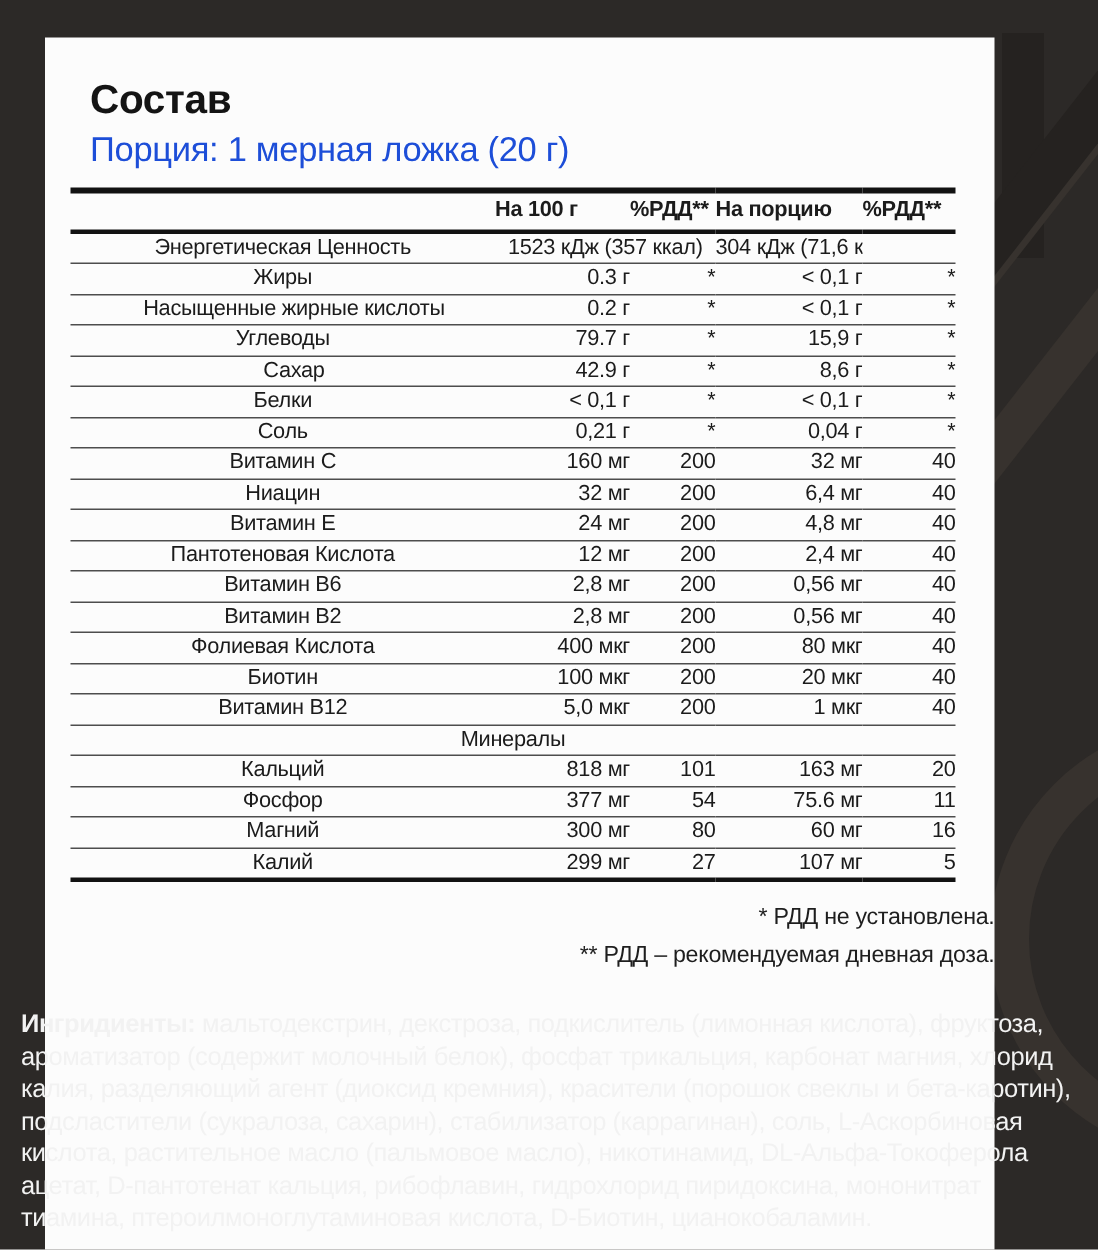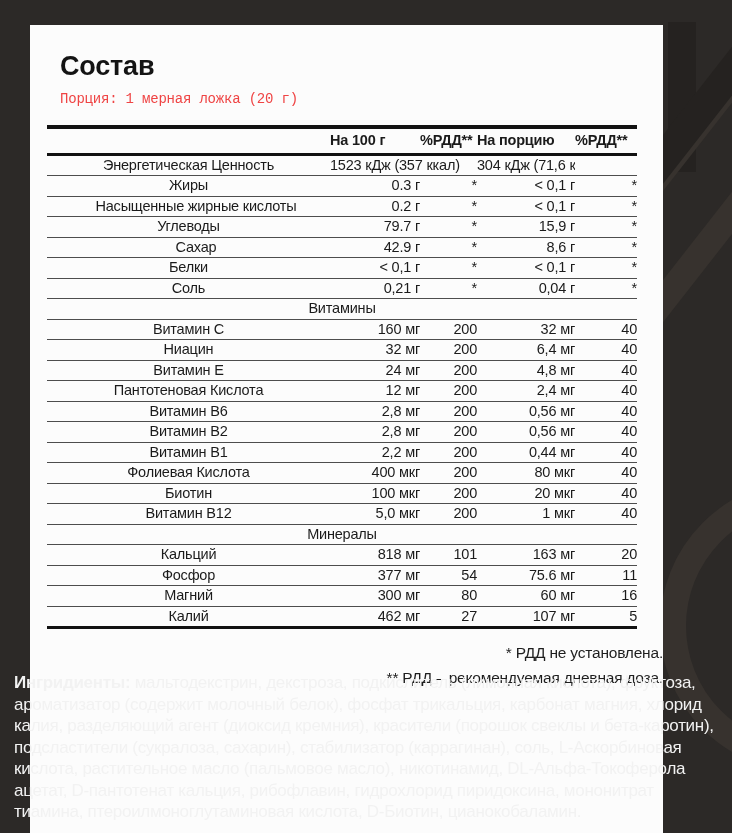--- a/index.html
+++ b/index.html
@@ -30,21 +30,21 @@
 
   
   .card{
     position:absolute;left:30px;top:25px;width:633px;height:813px;
     background:var(--card);box-sizing:border-box;padding-top:26px;
   }
   .card h1{
     margin:0 0 0 30px;font-size:27px;line-height:30px;font-weight:bold;color:#141414;
   }
   .serving{
-    margin:7px 0 0 30px;font-size:14px;line-height:22px;color:#ef4444;font-family:Liberation Mono, monospace;
+    margin:7px 0 0 30px;font-size:23px;line-height:22px;color:#1d4ed8;
   }
   table.facts{
     border-collapse:collapse;table-layout:fixed;
     width:590px;margin:15px 0 0 17px;
   }
   col.c-label{width:283px;}
   col.c-v100{width:90px;}
   col.c-p100{width:57px;}
   col.c-vserv{width:98px;}
   col.c-pserv{width:62px;}
@@ -54,21 +54,21 @@
   }
   .facts thead th{
     border-top:4px solid var(--rule-thick);
     border-bottom:3px solid var(--rule-thick);
     font-weight:bold;text-align:left;padding:3px 0 4px 0;
   }
   .facts tbody td{border-bottom:1px solid var(--rule-thin);}
   .facts td.num{text-align:right;}
   .facts td.label{text-align:center;}
   .facts td.label.indent{padding-left:15px;}
-  .facts tr.energy td.c-span{text-align:left;}
+  .facts tr.energy td.c-span{text-align:center;}
   .facts tbody tr:last-child td{border-bottom:3px solid var(--rule-thick);}
   .footnotes{margin:15px 0 0 17px;font-size:15.5px;line-height:18px;color:#1e1e1e;}
   .footnotes div{margin-bottom:7px;text-align:right;}
 
   
   .ingredients{
     position:absolute;left:14px;top:672px;width:706px;margin:0;
     color:var(--ingredients-text);font-size:17px;line-height:21.5px;
     letter-spacing:-0.3px;
   }
@@ -147,23 +147,20 @@
           <td class="num">*</td>
         </tr>
         <tr>
           <td class="label">Соль</td>
           <td class="num">0,21 г</td>
           <td class="num">*</td>
           <td class="num">0,04 г</td>
           <td class="num">*</td>
         </tr>
         <tr>
-          <td colspan="5" class="label section">Витамины</td>
-        </tr>
-        <tr>
           <td class="label">Витамин C</td>
           <td class="num">160 мг</td>
           <td class="num">200</td>
           <td class="num">32 мг</td>
           <td class="num">40</td>
         </tr>
         <tr>
           <td class="label">Ниацин</td>
           <td class="num">32 мг</td>
           <td class="num">200</td>
@@ -189,27 +186,20 @@
           <td class="num">2,8 мг</td>
           <td class="num">200</td>
           <td class="num">0,56 мг</td>
           <td class="num">40</td>
         </tr>
         <tr>
           <td class="label">Витамин B2</td>
           <td class="num">2,8 мг</td>
           <td class="num">200</td>
           <td class="num">0,56 мг</td>
-          <td class="num">40</td>
-        </tr>
-        <tr>
-          <td class="label">Витамин B1</td>
-          <td class="num">2,2 мг</td>
-          <td class="num">200</td>
-          <td class="num">0,44 мг</td>
           <td class="num">40</td>
         </tr>
         <tr>
           <td class="label">Фолиевая Кислота</td>
           <td class="num">400 мкг</td>
           <td class="num">200</td>
           <td class="num">80 мкг</td>
           <td class="num">40</td>
         </tr>
         <tr>
@@ -245,21 +235,21 @@
         </tr>
         <tr>
           <td class="label">Магний</td>
           <td class="num">300 мг</td>
           <td class="num">80</td>
           <td class="num">60 мг</td>
           <td class="num">16</td>
         </tr>
         <tr>
           <td class="label">Калий</td>
-          <td class="num">462 мг</td>
+          <td class="num">299 мг</td>
           <td class="num">27</td>
           <td class="num">107 мг</td>
           <td class="num">5</td>
         </tr>
       </tbody>
   </table>
 
   <div class="footnotes">
     <div>* РДД не установлена.</div>
     <div>** РДД – рекомендуемая дневная доза.</div>

